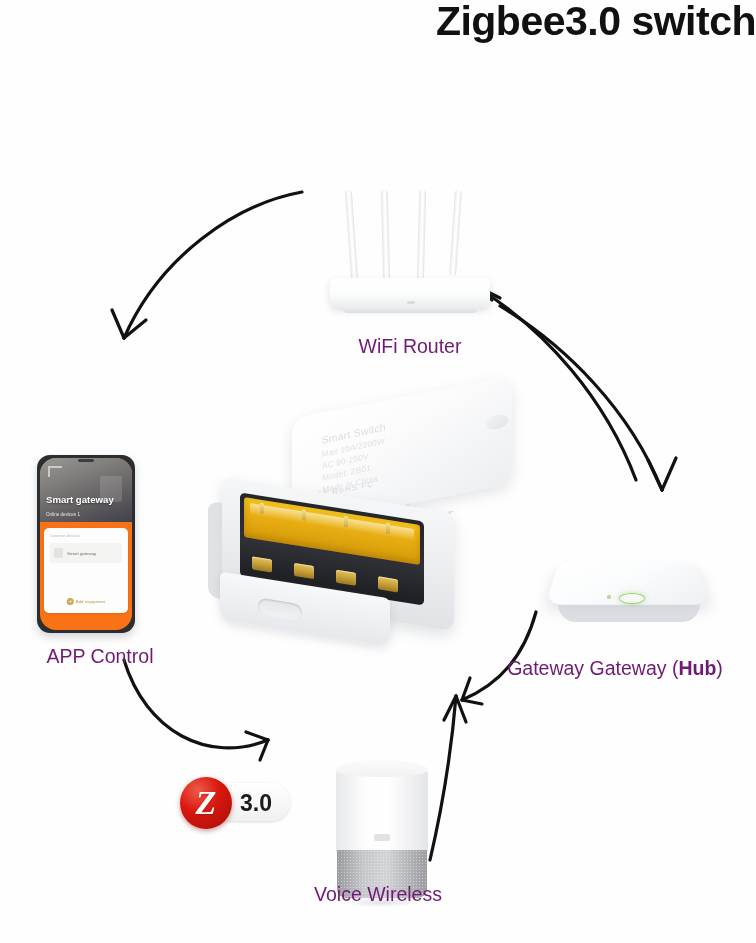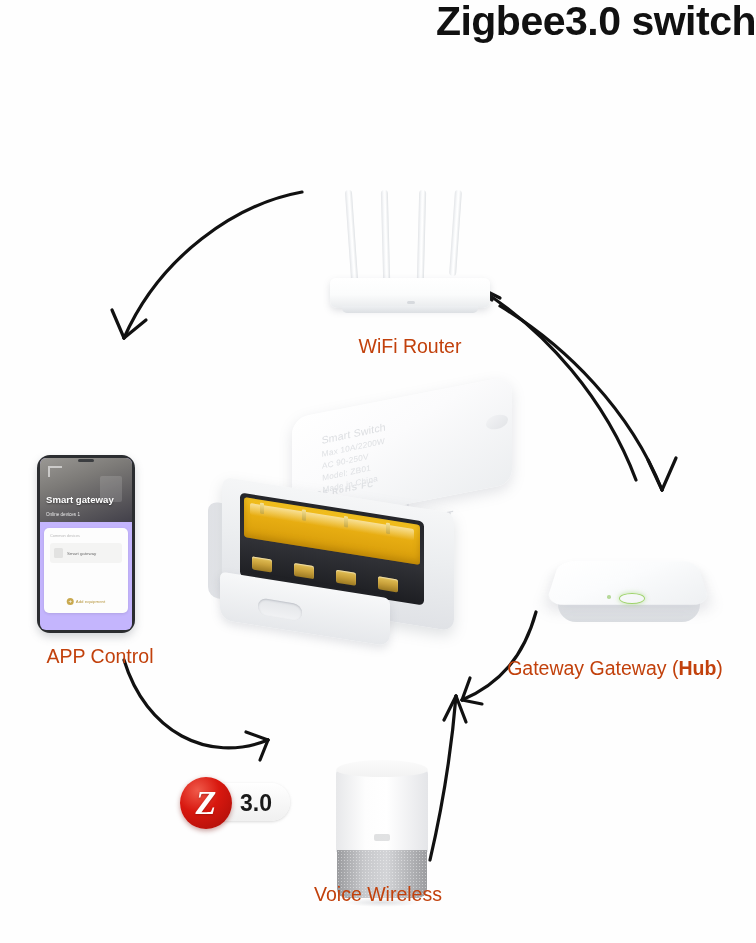--- a/index.html
+++ b/index.html
@@ -23,21 +23,21 @@
     margin-top: 12px; padding: 0 48px;
   }
 
   
   .stage { position: absolute; left: 0; top: 160px; width: 756px; height: 783px; }
   .svg-arrows { position: absolute; left: 0; top: 0; width: 756px; height: 783px; }
 
   .node { position: absolute; }
   .node-label {
     position: absolute; text-align: center;
-    font-size: 19.5px; color: #c2410c; white-space: nowrap;
+    font-size: 19.5px; color: #701a75; white-space: nowrap;
   }
   .node-label b { font-weight: bold; }
 
   
   .router { left: 330px; top: 30px; width: 160px; height: 150px; }
   .router .ant {
     position: absolute; width: 7px; height: 92px; top: 0;
     background: linear-gradient(to right,#e3e5e8 0%,#fbfcfd 40%,#ffffff 60%,#dfe2e5 100%);
     border-radius: 4px;
   }
@@ -65,21 +65,21 @@
   
   .phone { left: 37px; top: 295px; width: 98px; height: 178px; }
   .phone .shell {
     position: absolute; inset: 0; border-radius: 13px;
     background: #2b2d30;
     box-shadow: 0 4px 9px rgba(110,115,125,.3);
     padding: 3px;
   }
   .phone .screen {
     position: absolute; left: 3px; top: 3px; right: 3px; bottom: 3px;
-    border-radius: 6px; overflow: hidden; background: #c4b5fd;
+    border-radius: 16px; overflow: hidden; background: #f97316;
   }
   .phone .hero {
     position: relative; height: 64px;
     background: linear-gradient(160deg,#9a9894 0%,#7d7b78 35%,#58565a 75%,#42404a 100%);
   }
   .phone .hero:before{
     content:""; position:absolute; left:8px; top:8px; width:12px; height:9px;
     border-left:2px solid rgba(255,255,255,.55); border-top:2px solid rgba(255,255,255,.55);
   }
   .phone .hero:after{

